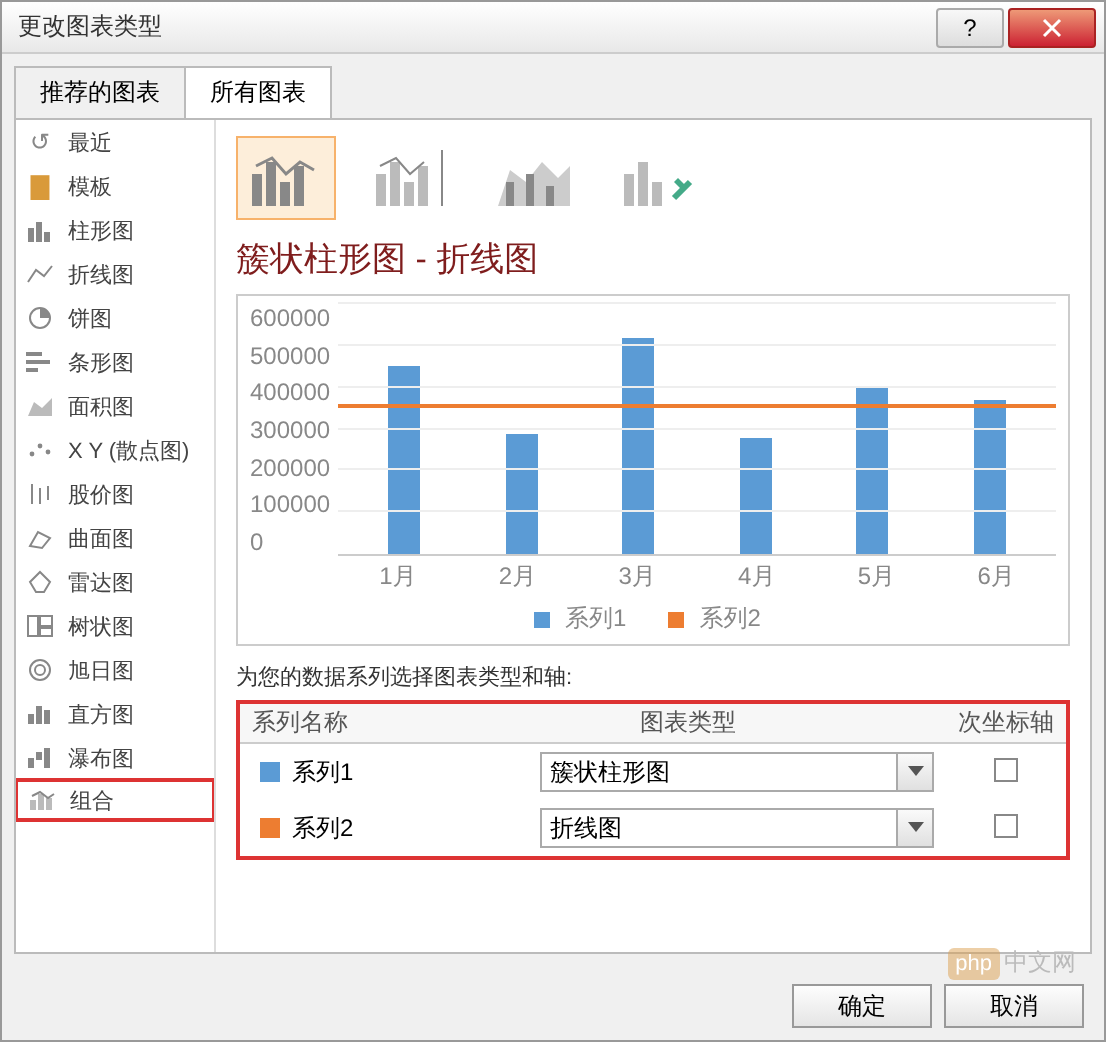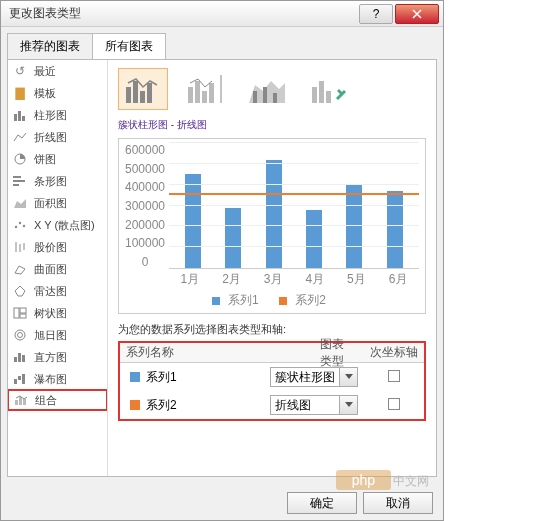--- a/index.html
+++ b/index.html
@@ -1,42 +1,42 @@
 <!DOCTYPE html>
 <html><head>
 <meta charset="utf-8">
 <style>
 * { box-sizing: border-box; margin: 0; padding: 0; font-family: "Microsoft YaHei", sans-serif; font-size: 12px; }
 body { background: #fff; }
-.window { width: 444px; height: 521px; border: 1px solid #999; background: #f0f0f0; position: relative; }
+.window { width: 553px; height: 521px; border: 1px solid #999; background: #f0f0f0; position: relative; }
 .titlebar { height: 26px; background: linear-gradient(#fff,#e8e8e8); display: flex; align-items: center; padding: 0 4px; border-bottom: 1px solid #ccc; }
 .titlebar-title { flex: 1; font-size: 12px; color: #333; padding-left: 4px; }
 .win-btns { display: flex; gap: 2px; }
 .win-btn { width: 34px; height: 20px; display: flex; align-items: center; justify-content: center; border: 1px solid #aaa; background: linear-gradient(#f8f8f8,#ddd); border-radius: 2px; }
 .win-btn.close { width: 44px; background: linear-gradient(#e97,#c23); color: #fff; border-color: #a22; }
 .win-btn svg { width: 10px; height: 10px; }
 .tabs { display: flex; padding: 6px 6px 0 6px; }
 .tab { padding: 4px 12px; border: 1px solid #bbb; border-bottom: none; background: #f0f0f0; margin-right: -1px; }
 .tab.active { background: #fff; position: relative; z-index: 2; }
 .tab-body { border: 1px solid #bbb; margin: 0 6px 6px 6px; background: #fff; height: 418px; display: flex; }
 .sidebar { width: 100px; border-right: 1px solid #ddd; overflow: hidden; }
 .sb-item { display: flex; align-items: center; height: 22px; padding: 0 4px; gap: 6px; cursor: default; }
 .sb-item.selected { border: 2px solid #d33; margin: -1px; }
 .sb-icon { width: 16px; height: 14px; display: flex; align-items: center; justify-content: center; color: #888; }
 .sb-label { font-size: 11px; color: #444; }
 .main { flex: 1; padding: 8px 10px; overflow: hidden; }
 .type-row { display: flex; gap: 12px; margin-bottom: 8px; }
 .type-btn { width: 50px; height: 42px; border: 1px solid transparent; display: flex; align-items: center; justify-content: center; }
 .type-btn.selected { border: 1px solid #f7b26b; background: #fdeeda; }
 .type-btn svg { width: 40px; height: 32px; }
-.subtitle { font-size: 10px; color: #4c1d95; margin: 4px 0 6px 0; }
+.subtitle { font-size: 17px; color: #7f1d1d; margin: 4px 0 6px 0; }
 .preview { border: 1px solid #ccc; height: 176px; padding: 4px 6px 0 6px; }
 .pv-title { text-align: center; font-size: 12px; color: #666; margin-bottom: 2px; }
 .pv-chart { height: 126px; display: flex; }
-.pv-yaxis { width: 44px; display: flex; flex-direction: column; justify-content: space-between; font-size: 9px; color: #888; text-align: center; padding-right: 4px; }
+.pv-yaxis { width: 44px; display: flex; flex-direction: column; justify-content: space-between; font-size: 9px; color: #888; text-align: left; padding-right: 4px; }
 .pv-plot { flex: 1; position: relative; border-bottom: 1px solid #ccc; }
 .pv-grid { position: absolute; left: 0; right: 0; border-top: 1px solid #eee; }
 .pv-bars { position: absolute; inset: 0; display: flex; align-items: flex-end; justify-content: space-around; padding: 0 4px; }
 .pv-bar { width: 16px; background: #5b9bd5; }
 .pv-line { position: absolute; left: 0; right: 0; border-top: 2px solid #ed7d31; }
 .pv-xaxis { display: flex; justify-content: space-around; font-size: 9px; color: #888; padding-left: 44px; margin-top: 2px; }
 .pv-legend { text-align: center; font-size: 9px; color: #888; margin-top: 4px; }
 .pv-legend span { margin: 0 6px; }
 .leg-sq { display: inline-block; width: 8px; height: 8px; margin-right: 2px; vertical-align: middle; }
 .series-label { font-size: 11px; color: #333; margin: 8px 0 4px 0; }
@@ -48,21 +48,21 @@
 .series-row { display: flex; align-items: center; height: 28px; }
 .series-row .col1 { width: 150px; display: flex; align-items: center; gap: 6px; padding-left: 10px; font-size: 11px; }
 .sw { width: 10px; height: 10px; }
 .series-row .col2 { flex: 1; display: flex; align-items: center; padding-right: 6px; }
 .series-row .sel { flex: 1; border: 1px solid #aaa; height: 20px; display: flex; align-items: center; padding: 0 4px; font-size: 11px; background: #fff; }
 .series-row .dd { width: 18px; height: 20px; border: 1px solid #aaa; border-left: none; background: linear-gradient(#fafafa,#e0e0e0); display: flex; align-items: center; justify-content: center; }
 .series-row .col3 { width: 60px; text-align: center; }
 .cb { width: 12px; height: 12px; border: 1px solid #888; display: inline-block; background: #fff; }
 .footer { position: absolute; bottom: 6px; right: 10px; display: flex; gap: 6px; }
 .wm { position: absolute; right: 14px; bottom: 30px; font-size: 10px; color: #bbb; }
-.wm-badge { background: rgba(220,160,80,0.5); color: #fff; padding: 2px 16px; border-radius: 3px; margin-right: 2px; font-size: 14px; }
+.wm-badge { background: rgba(220,160,80,0.5); color: #fff; padding: 2px 4px; border-radius: 3px; margin-right: 2px; font-size: 11px; }
 .btn { width: 70px; height: 22px; border: 1px solid #999; background: linear-gradient(#fdfdfd,#e5e5e5); font-size: 12px; display: flex; align-items: center; justify-content: center; }
 </style>
 </head>
 <body>
 
 <div class="window">
   <div class="titlebar">
     <div class="titlebar-title">更改图表类型</div>
     <div class="win-btns">
       <div class="win-btn">

